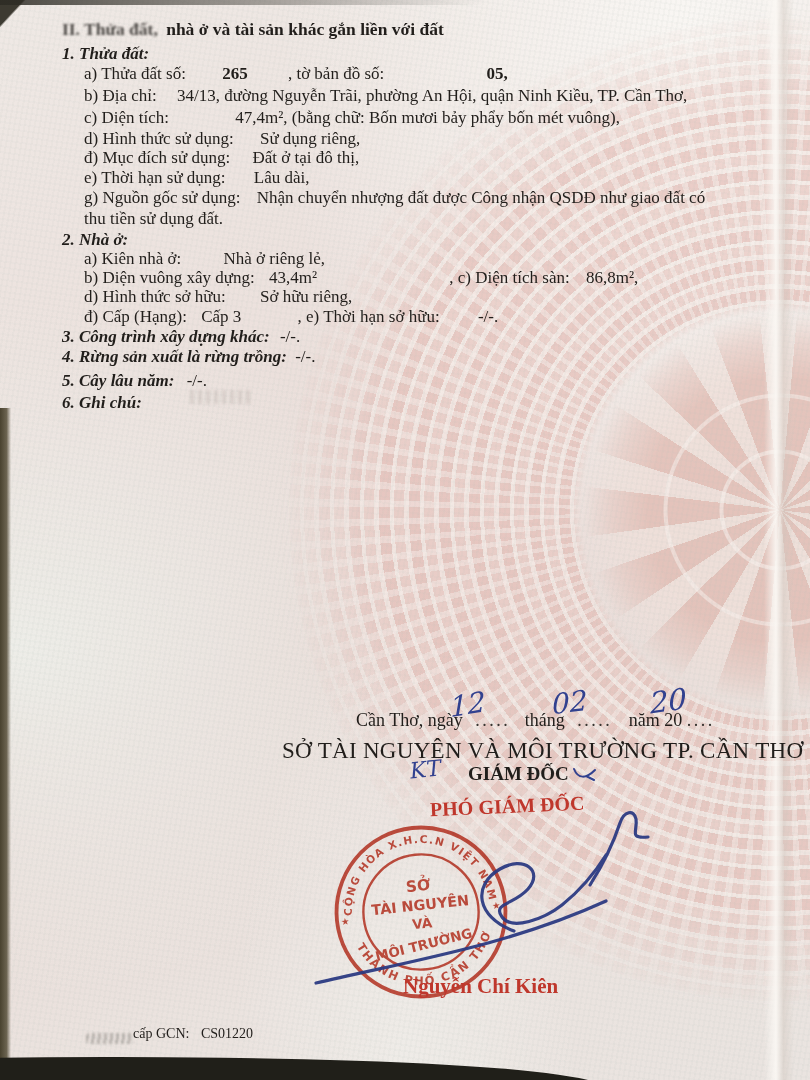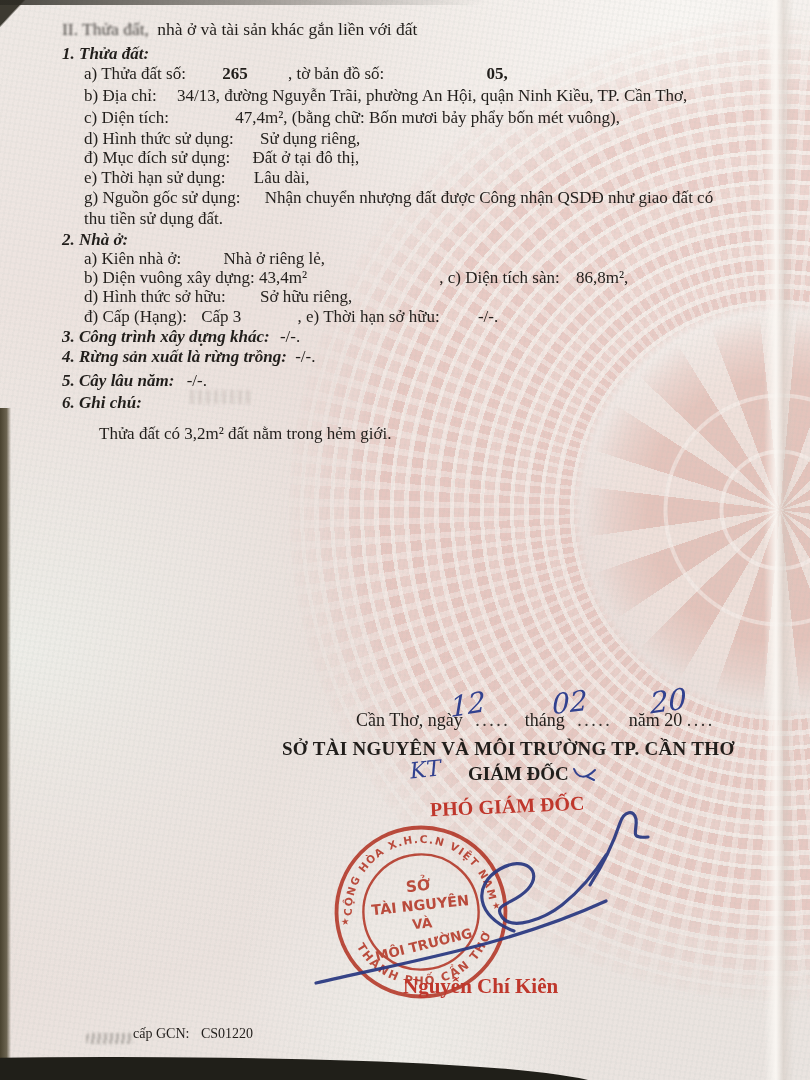--- a/index.html
+++ b/index.html
@@ -54,21 +54,21 @@
     background:linear-gradient(133deg,#3d3a31 38%,rgba(61,58,49,0) 42%);}
   .edge-top{position:absolute;left:0;top:0;width:60%;height:5px;
     background:linear-gradient(to right,rgba(45,43,36,.85),rgba(45,43,36,0));}
   .edge-bottom{position:absolute;left:-14px;bottom:-20px;width:620px;height:42px;
     background:#201f19;border-radius:0 100% 0 0/0 95% 0 0;transform:rotate(-.8deg);
     transform-origin:left bottom;}
   
   .ln{position:absolute;white-space:nowrap;font-size:17px;color:#211e1b;z-index:5;}
   .ln .b{font-weight:700;}
   .sect{font-weight:700;font-style:italic;}
-  .hdr{font-weight:400;font-size:17.5px;}
+  .hdr{font-weight:700;font-size:17.5px;}
   .garbled{filter:blur(1.1px);opacity:.8;}
   .semi-garbled{filter:blur(.4px);}
   .red{color:#bf372c;}
   .hand{position:absolute;font-family:"DejaVu Serif",serif;font-style:italic;
     color:#31418f;z-index:7;white-space:nowrap;}
   .dots{letter-spacing:2.5px;color:#3a3733;}
   .stamp-box{position:absolute;left:325px;top:816px;width:192px;height:192px;
     z-index:4;opacity:.9;transform:rotate(-6deg);mix-blend-mode:multiply;}
   .sig-box{position:absolute;left:300px;top:793px;width:382px;height:212px;z-index:6;}
   .smudge{position:absolute;left:86px;top:1033px;width:48px;height:11px;z-index:5;
@@ -122,34 +122,34 @@
     <span style="margin-left:18px">Đất ở tại đô thị,</span>
   </div>
 
   <div class="ln" style="top:168px;left:84px">
     <span>e) Thời hạn sử dụng:</span>
     <span style="margin-left:24px">Lâu dài,</span>
   </div>
 
   <div class="ln" style="top:188px;left:84px">
     <span>g) Nguồn gốc sử dụng:</span>
-    <span style="margin-left:20px">Nhận chuyển nhượng đất được Công nhận QSDĐ như giao đất có</span>
+    <span style="margin-left:12px">Nhận chuyển nhượng đất được Công nhận QSDĐ như giao đất có</span>
   </div>
   <div class="ln" style="top:209px;left:84px">thu tiền sử dụng đất.</div>
 
   <div class="ln sect" style="top:230px;left:62px">2. Nhà ở:</div>
 
   <div class="ln" style="top:249px;left:84px">
     <span>a) Kiên nhà ở:</span>
     <span style="margin-left:38px">Nhà ở riêng lẻ,</span>
   </div>
 
   <div class="ln" style="top:268px;left:84px">
     <span>b) Diện vuông xây dựng:</span>
-    <span style="">43,4m²</span>
+    <span style="margin-left:10px">43,4m²</span>
     <span style="margin-left:128px">, c) Diện tích sàn:</span>
     <span style="margin-left:12px">86,8m²,</span>
   </div>
 
   <div class="ln" style="top:287px;left:84px">
     <span>d) Hình thức sở hữu:</span>
     <span style="margin-left:30px">Sở hữu riêng,</span>
   </div>
 
   <div class="ln" style="top:307px;left:84px">
@@ -166,35 +166,34 @@
   <div class="ln" style="top:347px;left:62px">
     <span class="sect">4. Rừng sản xuất là rừng trồng:</span>
     <span style="margin-left:4px">-/-.</span>
   </div>
   <div class="ln" style="top:371px;left:62px">
     <span class="sect">5. Cây lâu năm:</span>
     <span style="margin-left:8px">-/-.</span>
   </div>
   <div class="ln sect" style="top:393px;left:62px">6. Ghi chú:</div>
   <div class="ghost"></div>
-  <div class="ln" style="top:424px;left:99px">Thửa đất có 3,2m² đất nằm trong hẻm giới.</div>
 
   <div class="ln" style="top:710px;left:356px;font-size:18px">
     <span>Cần Thơ, ngày</span>
     <span class="dots" style="margin-left:8px">.....</span>
     <span style="margin-left:10px">tháng</span>
     <span class="dots" style="margin-left:8px">.....</span>
     <span style="margin-left:12px">năm 20</span>
     <span class="dots">....</span>
   </div>
   <div class="hand" style="left:450px;top:688px;font-size:28px;transform:rotate(-9deg) skewX(-8deg)">12</div>
   <div class="hand" style="left:552px;top:686px;font-size:28px;transform:rotate(-7deg) skewX(-6deg)">02</div>
   <div class="hand" style="left:650px;top:684px;font-size:29px;transform:rotate(-8deg) skewX(-6deg)">20</div>
 
-  <div class="ln" style="top:738px;left:282px;font-size:19px;font-weight:700;letter-spacing:.3px">SỞ TÀI NGUYÊN VÀ MÔI TRƯỜNG TP. CẦN THƠ</div>
+  <div class="ln" style="top:738px;left:282px;font-size:23px;font-weight:400;letter-spacing:.3px">SỞ TÀI NGUYÊN VÀ MÔI TRƯỜNG TP. CẦN THƠ</div>
 
   <div class="hand" style="left:410px;top:757px;font-size:22px;transform:rotate(-6deg)">KT</div>
   <div class="ln" style="top:763px;left:468px;font-size:19px;font-weight:700">GIÁM ĐỐC</div>
   <svg class="tick" width="26" height="18">
     <path d="M2 3 C6 13, 14 13, 23 4 M14 10 L22 14" stroke="#31418f" stroke-width="2" fill="none" stroke-linecap="round"></path>
   </svg>
 
   <div class="ln red" style="top:795px;left:430px;font-size:20px;font-weight:700;transform:rotate(-2.5deg)">PHÓ GIÁM ĐỐC</div>
 
   <svg class="stamp-box" viewBox="0 0 200 200">

